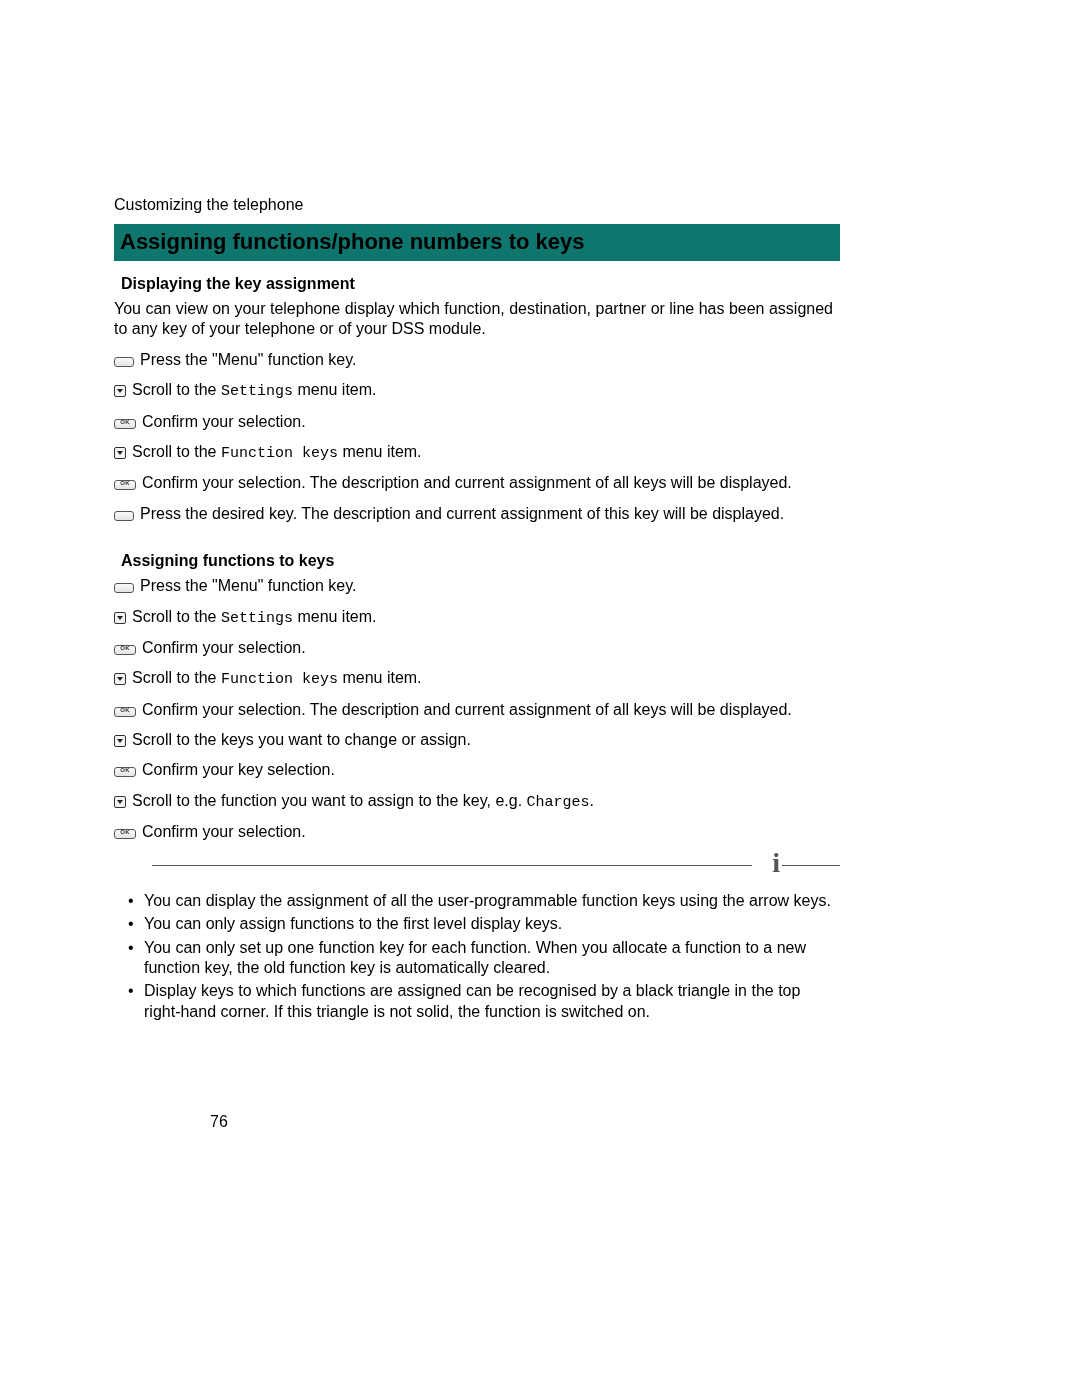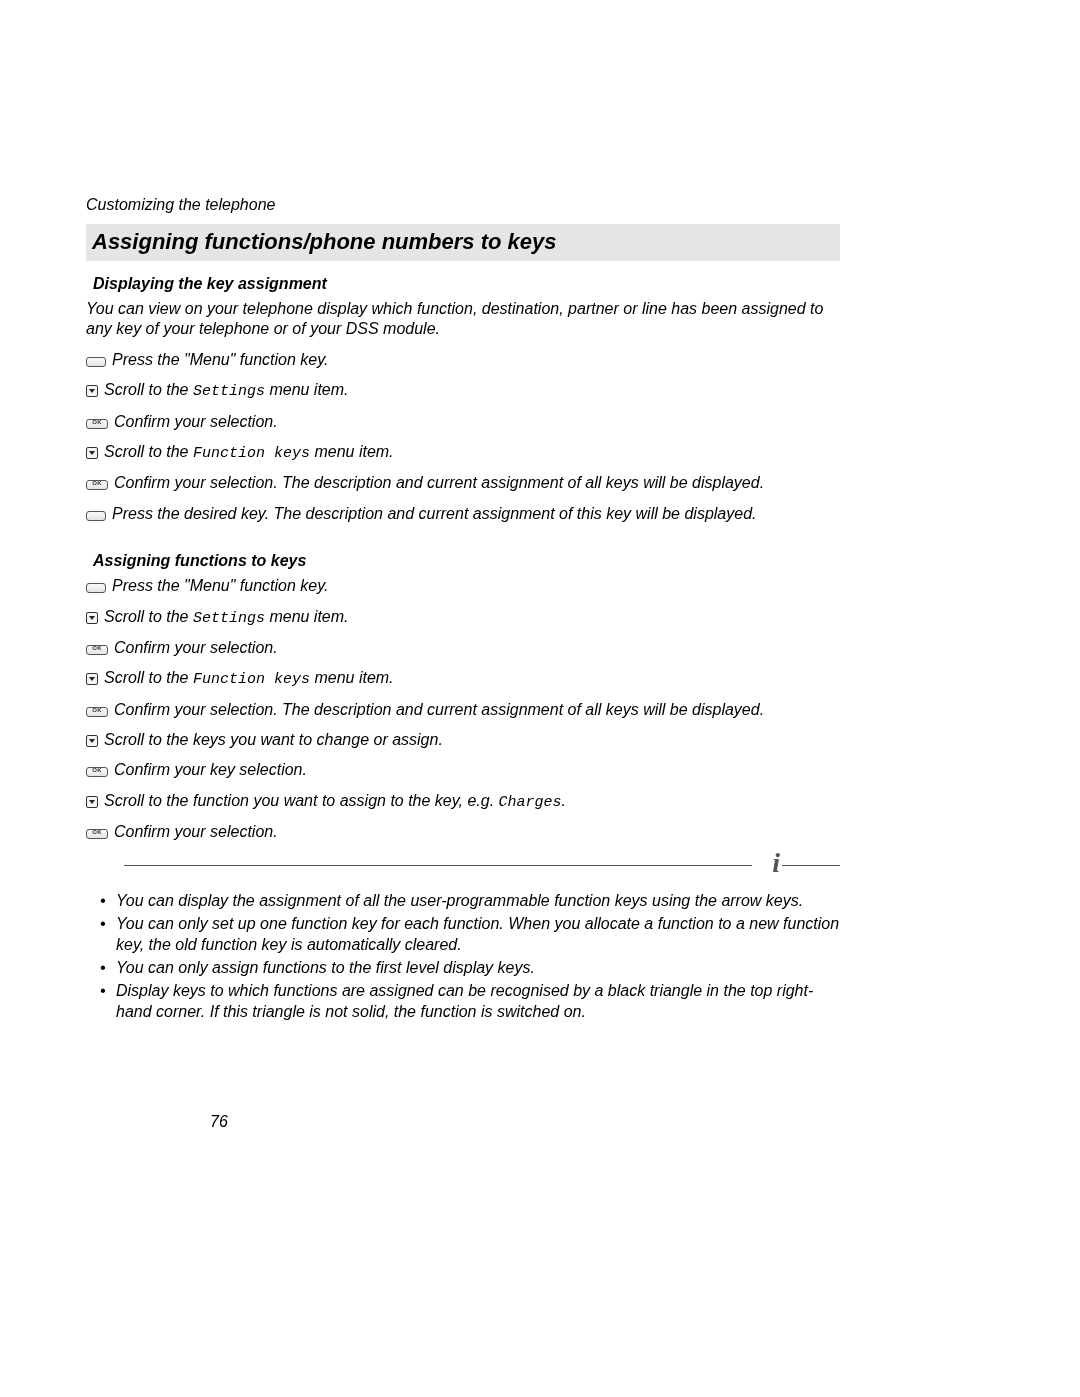--- a/index.html
+++ b/index.html
@@ -7,29 +7,28 @@
     padding: 0;
     background: #ffffff;
     font-family: Arial, Helvetica, sans-serif;
     color: #000;
   }
   .page {
     width: 1080px;
     height: 1397px;
     position: relative;
     box-sizing: border-box;
-    padding: 196px 240px 0 86px;
-    font-style: italic;
+    padding: 196px 240px 0 114px;
   }
   .running-head {
     font-size: 16px;
     margin-bottom: 10px;
   }
   .title-bar {
-    background: #e5e5e5;
+    background: #0f766e;
     color: #000;
     font-size: 22px;
     font-weight: bold;
     padding: 5px 6px 6px 6px;
     margin-bottom: 14px;
   }
   .subhead {
     font-size: 16px;
     font-weight: bold;
     margin: 4px 0 6px 7px;
@@ -186,19 +185,19 @@
     </div>
 
   <div class="info-divider">
     <span class="line left"></span>
     <span class="info-i">i</span>
     <span class="line right"></span>
   </div>
 
   <ul class="notes">
       <li>You can display the assignment of all the user-programmable function keys using the arrow keys.</li>
+      <li>You can only assign functions to the first level display keys.</li>
       <li>You can only set up one function key for each function. When you allocate a function to a new function key, the old function key is automatically cleared.</li>
-      <li>You can only assign functions to the first level display keys.</li>
       <li>Display keys to which functions are assigned can be recognised by a black triangle in the top right-hand corner. If this triangle is not solid, the function is switched on.</li>
     </ul>
 
   <div class="page-number">76</div>
 </div>
 
 </body></html>

